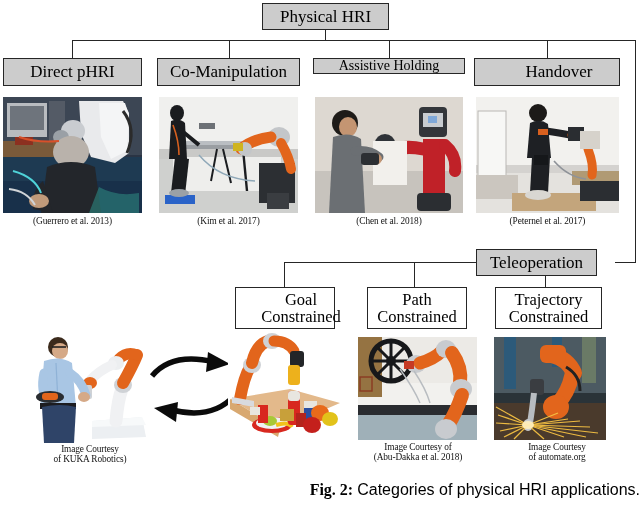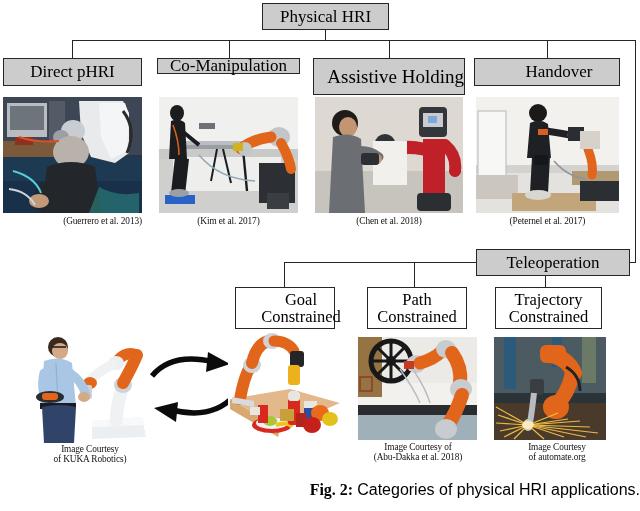--- a/index.html
+++ b/index.html
@@ -53,24 +53,24 @@
   <div class="ln lnv" style="left:389px;top:40px;height:18px;"></div>
   <div class="ln lnv" style="left:547px;top:40px;height:18px;"></div>
 
   <div class="ln lnh" style="left:547px;top:40px;width:89px;"></div>
   <div class="ln lnv" style="left:635px;top:40px;height:223px;"></div>
   <div class="ln lnh" style="left:615px;top:262px;width:21px;"></div>
 
   <div class="node" style="left:3px;top:58px;width:139px;height:28px;font-size:17px;">
     <span>Direct pHRI</span>
   </div>
-  <div class="node" style="left:157px;top:58px;width:143px;height:16px;font-size:17px;align-items:center;">
+  <div class="node" style="left:157px;top:58px;width:143px;height:28px;font-size:17px;align-items:center;">
     <span>Co-Manipulation</span>
   </div>
-  <div class="node" style="left:313px;top:58px;width:152px;height:37px;font-size:19px;justify-content:flex-end;">
+  <div class="node" style="left:313px;top:58px;width:152px;height:16px;font-size:14px;">
     <span>Assistive Holding</span>
   </div>
   <div class="node" style="left:474px;top:58px;width:146px;height:28px;font-size:17px;padding-left:24px;">
     <span>Handover</span>
   </div>
 
   <div class="photo" style="left:3px;top:97px;width:139px;height:116px;">
     <svg width="139" height="116" viewBox="0 0 139 116" preserveAspectRatio="none">
       <rect width="139" height="116" fill="#2a3444"></rect>
       <rect x="0" y="0" width="139" height="58" fill="#3c4654"></rect>
@@ -91,21 +91,21 @@
       <ellipse cx="68" cy="55" rx="18" ry="16" fill="#b9b2ab"></ellipse>
       <path d="M44 70 q24 -10 48 0 l6 46 l-60 0 Z" fill="#23262b"></path>
       <path d="M40 84 q-12 10 -10 28 l20 4 Z" fill="#23262b"></path>
       <ellipse cx="36" cy="104" rx="10" ry="7" fill="#c09a7a"></ellipse>
       <path d="M10 74 q22 6 28 22" stroke="#4fd2d8" stroke-width="2" fill="none"></path>
       <path d="M6 92 q18 2 26 16" stroke="#d0d4d8" stroke-width="2" fill="none"></path>
       <path d="M56 44 q-22 2 -40 -4" stroke="#d8502a" stroke-width="2" fill="none"></path>
       <path d="M96 90 q18 10 40 6 l0 20 l-50 0 Z" fill="#2b7f7a" opacity="0.65"></path>
     </svg>
   </div>
-  <div class="cap" style="left:3px;top:216px;width:139px;text-align:right;">
+  <div class="cap" style="left:3px;top:216px;width:139px;">
     <span>(Guerrero et al. 2013)</span>
   </div>
 
   <div class="photo" style="left:159px;top:97px;width:139px;height:116px;">
     <svg width="139" height="116" viewBox="0 0 139 116" preserveAspectRatio="none">
       <rect width="139" height="116" fill="#e7e7e5"></rect>
       <rect x="0" y="0" width="139" height="52" fill="#f0f0ee"></rect>
       <rect x="0" y="52" width="139" height="10" fill="#c9c9c7"></rect>
       <rect x="0" y="62" width="139" height="54" fill="#cfd0ce"></rect>
       <rect x="14" y="60" width="108" height="34" fill="#eeeeec"></rect>
@@ -193,21 +193,21 @@
       <path d="M110 40 q-8 -4 -14 -2" stroke="#e2651c" stroke-width="9" fill="none" stroke-linecap="round"></path>
       <rect x="92" y="30" width="16" height="14" fill="#2a2d31"></rect>
       <rect x="104" y="34" width="20" height="18" fill="#d6d2cb"></rect>
       <path d="M78 64 q14 16 32 18" stroke="#8e9298" stroke-width="1.6" fill="none"></path>
     </svg>
   </div>
   <div class="cap" style="left:476px;top:216px;width:143px;">
     <span>(Peternel et al. 2017)</span>
   </div>
 
-  <div class="node" style="left:476px;top:249px;width:154px;height:27px;font-size:17px;">
+  <div class="node" style="left:476px;top:249px;width:121px;height:27px;font-size:17px;">
     <span>Teleoperation</span>
   </div>
 
   <div class="ln lnv" style="left:545px;top:276px;height:11px;"></div>
   <div class="ln lnh" style="left:284px;top:262px;width:192px;"></div>
   <div class="ln lnv" style="left:284px;top:262px;height:25px;"></div>
   <div class="ln lnv" style="left:284px;top:262px;height:25px;"></div>
   <div class="ln lnv" style="left:414px;top:262px;height:25px;"></div>
   <div class="ln lnv" style="left:545px;top:276px;height:11px;"></div>
 

